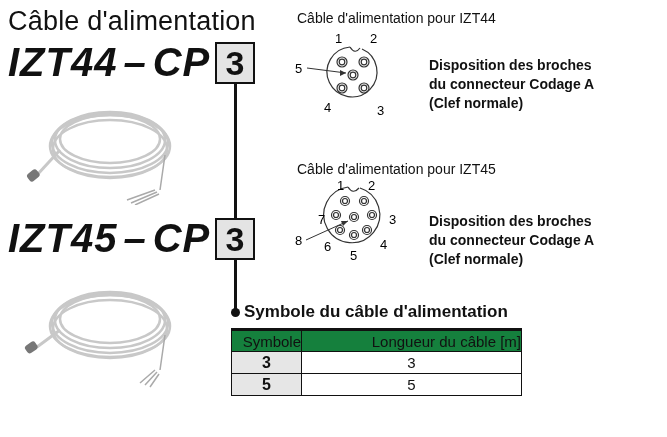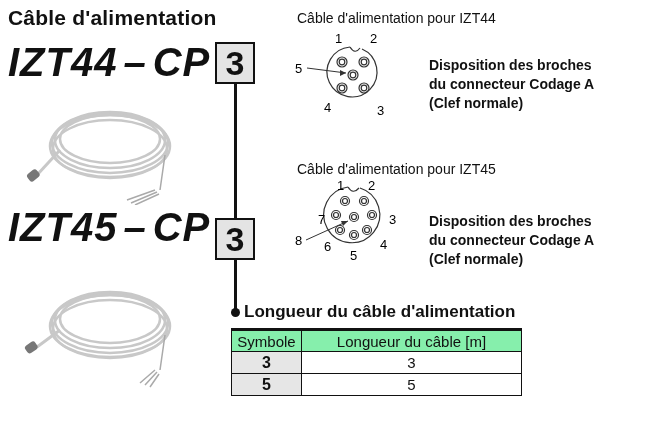--- a/index.html
+++ b/index.html
@@ -1,32 +1,32 @@
 <!DOCTYPE html>
 <html><head>
 <meta charset="utf-8">
 <style>
   * { box-sizing: border-box; margin: 0; padding: 0; }
   body { width: 667px; height: 437px; background: #fff; font-family: "Liberation Sans", sans-serif; color: #111; position: relative; overflow: hidden; }
   .abs { position: absolute; }
-  .title { left: 8px; top: 6px; font-size: 21px; font-weight: bold; letter-spacing: 0.2px; text-align: right; }
+  .title { left: 8px; top: 6px; font-size: 27px; font-weight: normal; letter-spacing: 0.2px; text-align: right; }
   .model { font-size: 40px; font-weight: bold; letter-spacing: 1px; font-style: italic; }
   .model .dash { margin: 0 6px; }
   .model1 { left: 8px; top: 40px; }
-  .model2 { left: 8px; top: 205px; }
+  .model2 { left: 8px; top: 216px; }
   .symbox { width: 40px; height: 42px; background: #e4e4e4; border: 2px solid #111; font-size: 34px; font-weight: bold; display: flex; align-items: center; justify-content: center; }
   .box1 { left: 215px; top: 42px; }
   .box2 { left: 215px; top: 218px; }
   .vline { left: 234px; width: 3px; background: #111; }
   .dot { width: 9px; height: 9px; border-radius: 50%; background: #111; }
   .sect-title { font-size: 14px; font-weight: normal; }
   .desc { font-size: 14px; font-weight: bold; line-height: 19px; }
   table { border-collapse: collapse; font-size: 15px; }
   td, th { border: 1.5px solid #111; height: 22px; text-align: center; }
-  th { font-weight: normal; background: #86efac; }
+  th { font-weight: normal; background: #15803d; text-align: right; }
   td.sym { background: #e6e6e6; font-weight: bold; font-size: 16px; width: 70px; }
   td.val { width: 220px; }
   .tbl-title { font-size: 17px; font-weight: bold; }
   .pinlbl { font-size: 13px; }
 </style>
 </head>
 <body>
 
 <div class="abs title">Câble d'alimentation</div>
 
@@ -132,21 +132,21 @@
   <text x="32" y="76" font-family="Liberation Sans, sans-serif" font-size="13">6</text>
   <text x="26" y="49" font-family="Liberation Sans, sans-serif" font-size="13">7</text>
   <text x="3" y="70" font-family="Liberation Sans, sans-serif" font-size="13">8</text>
 </svg>
 <div class="abs desc" style="left:429px;top:212px;">
   <div>Disposition des broches</div>
   <div>du connecteur Codage A</div>
   <div>(Clef normale)</div>
 </div>
 
-<div class="abs tbl-title" style="left:244px;top:302px;">Longueur du câble d'alimentation</div>
+<div class="abs tbl-title" style="left:244px;top:302px;">Symbole du câble d'alimentation</div>
 <table class="abs" style="left:231px;top:328px;border-top:3px solid #111;">
   <tbody>
       <tr>
     <th style="width:70px;">Symbole</th>
     <th style="width:220px;">Longueur du câble [m]</th>
   </tr>
   <tr>
     <td class="sym">3</td>
     <td class="val">3</td>
   </tr>

